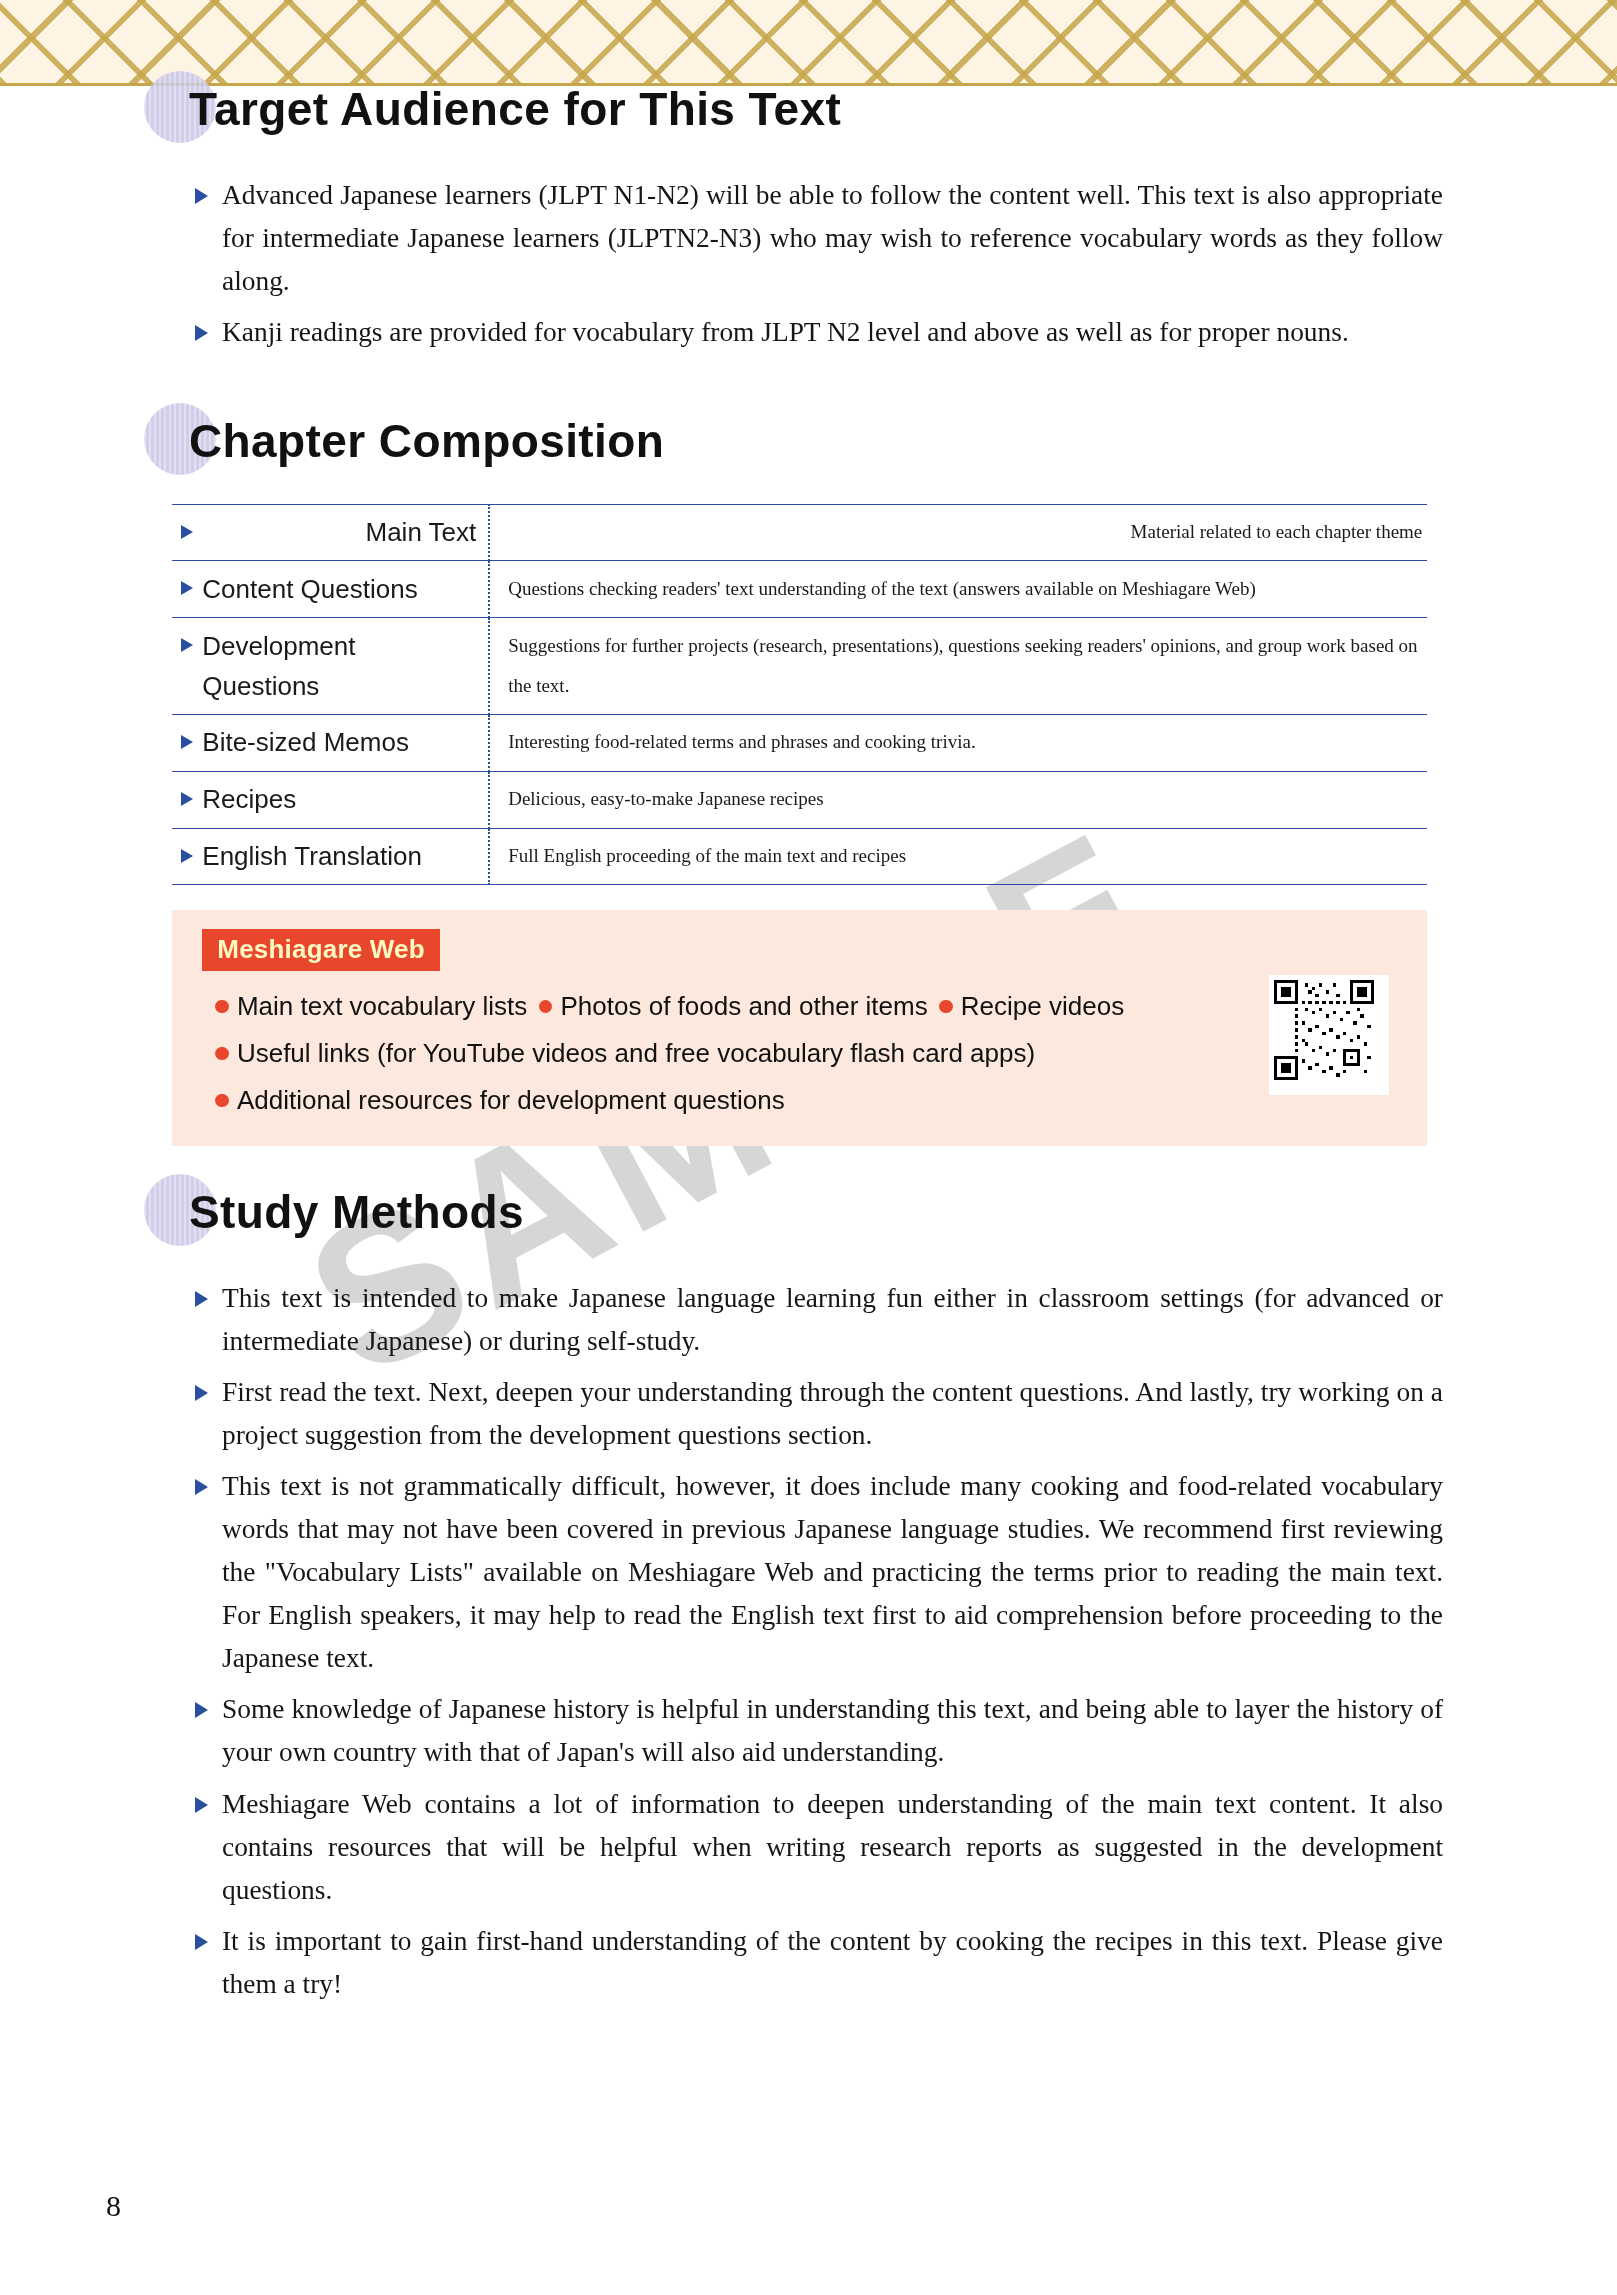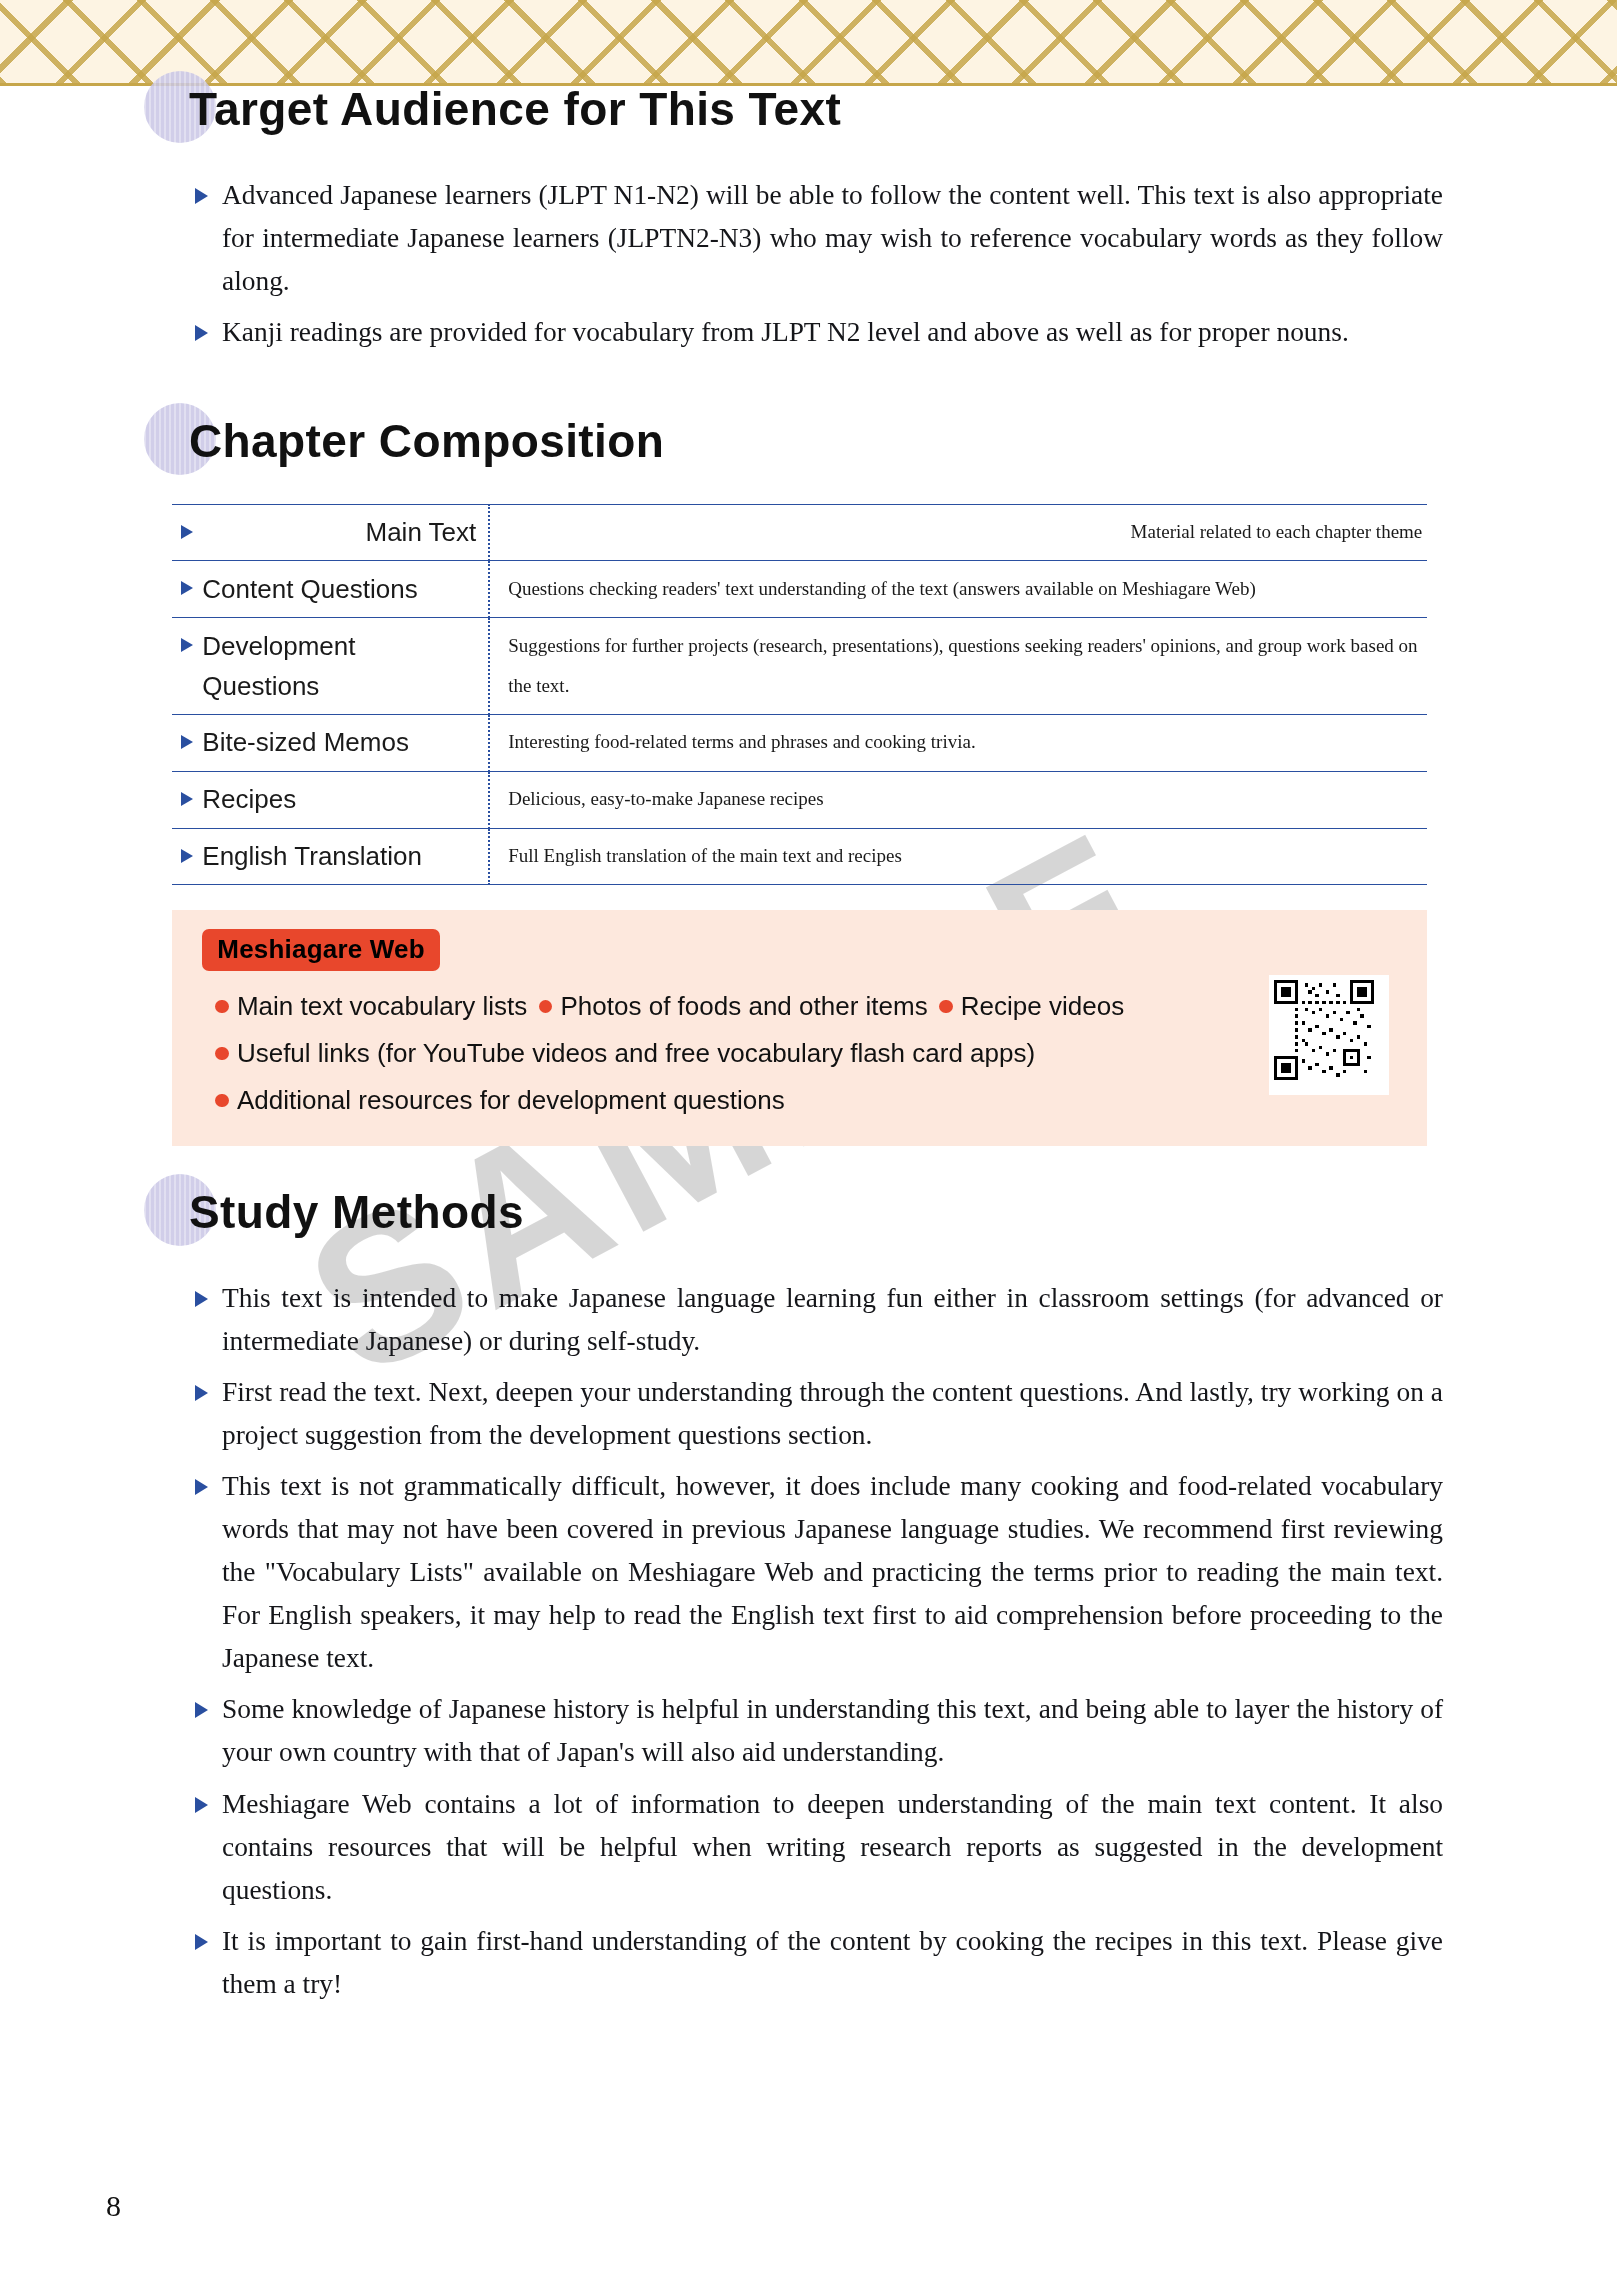--- a/index.html
+++ b/index.html
@@ -163,26 +163,26 @@
     margin-top: 25px;
     margin-left: 18.3px;
     width: 1255px;
     background: #fde8dd;
     padding: 18.3px 0 21.6px 0;
   }
   .web-tag {
     display: inline-block;
     margin-left: 30px;
     background: #e8472c;
-    color: #000000;
+    color: #fef9c3;
     font-family: "Liberation Sans", sans-serif;
     font-size: 26px;
     font-weight: 600;
     padding: 5px 15px 6.7px 15px;
-    border-radius: 7px;
+    border-radius: 0;
     letter-spacing: 0.2px;
   }
   .web-lines {
     margin-top: 11.6px;
     padding-left: 43px;
     font-family: "Liberation Sans", sans-serif;
     font-size: 26px;
     line-height: 47px;
     color: #111;
   }
@@ -303,21 +303,21 @@
             <span class="tri"></span>
             <span>Recipes</span>
           </td>
           <td class="v">Delicious, easy-to-make Japanese recipes</td>
         </tr>
         <tr>
           <td class="k">
             <span class="tri"></span>
             <span>English Translation</span>
           </td>
-          <td class="v">Full English translation of the main text and recipes</td>
+          <td class="v">Full English proceeding of the main text and recipes</td>
         </tr>
       </tbody>
         </table>
 
       <div class="web-box">
         <div class="web-tag">Meshiagare Web</div>
         <div class="web-lines">
           <div class="line">
             <span class="dot"></span><span>Main text vocabulary lists</span><span class="dot mid"></span><span>Photos of foods and other items</span><span class="dot mid"></span><span>Recipe videos</span>
           </div>

